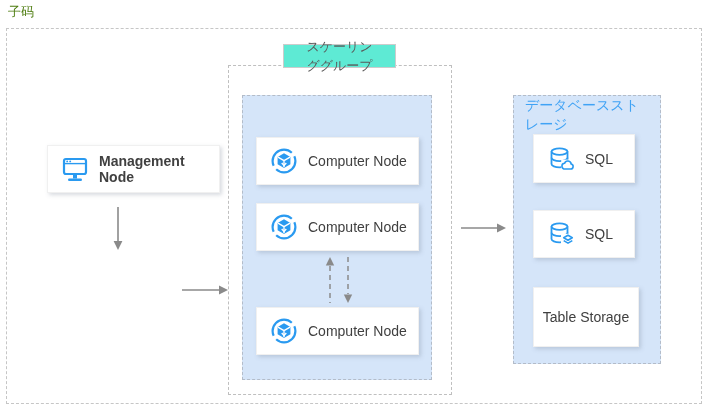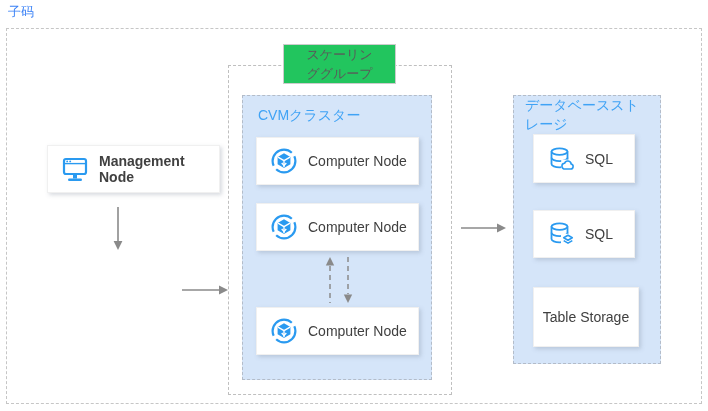--- a/index.html
+++ b/index.html
@@ -1,22 +1,22 @@
 <!DOCTYPE html>
 <html><head>
 <meta charset="utf-8">
 <style>
   html,body{margin:0;padding:0;background:#fff;}
   body{font-family:"Liberation Sans","DejaVu Sans",sans-serif;}
   #stage{position:relative;width:708px;height:411px;background:#fff;overflow:hidden;}
   .abs{position:absolute;}
-  .page-label{left:8px;top:3px;font-size:13px;color:#3b82f6;}
+  .page-label{left:8px;top:3px;font-size:13px;color:#4d7c0f;}
   .outer-region{left:6px;top:28px;width:694px;height:374px;border:1px dashed #c6c6c6;}
   .group-dashed{left:228px;top:65px;width:222px;height:328px;border:1px dashed #bfbfbf;background:#fff;}
-  .group-label{left:283px;top:44px;width:113px;height:40px;background:#22c55e;border:1px solid #ccc;
+  .group-label{left:283px;top:44px;width:113px;height:24px;background:#5eead4;border:1px solid #ccc;
     display:flex;align-items:center;justify-content:center;text-align:center;
     font-size:13px;line-height:19px;color:#595959;z-index:3;padding:0 16px;box-sizing:border-box;}
   .panel{background:#d5e5f9;border:1px dashed #b3bcc9;box-sizing:border-box;}
   .panel-cvm{left:242px;top:95px;width:190px;height:285px;}
   .panel-db{left:513px;top:95px;width:148px;height:269px;}
   .panel-title{font-size:14px;color:#40a3f5;line-height:19px;}
   .cvm-title{left:258px;top:106px;}
   .db-title{left:525px;top:96px;width:124px;word-break:break-all;}
   .card{background:#fff;border:1px solid #f0f0f0;box-shadow:2px 2px 4px rgba(100,110,130,.25);
     display:flex;align-items:center;box-sizing:border-box;font-size:14px;color:#404040;}
@@ -66,21 +66,20 @@
     <svg width="47" height="14" viewBox="0 0 47 14">
       <line x1="0" y1="7" x2="38" y2="7" stroke="#8a8a8a" stroke-width="1.6"></line>
       <polygon points="46,7 37,2.6 37,11.4" fill="#8a8a8a"></polygon>
     </svg>
   </div>
 
   <div class="abs group-dashed"></div>
   <div class="abs group-label">スケーリンググループ</div>
 
   <div class="abs panel panel-cvm"></div>
-  <div class="abs panel-title cvm-title">CVMクラスター</div>
 
   <div class="abs card node1">
     <span class="icon">
       <svg width="28" height="28" viewBox="0 0 28 28">
         <circle cx="14" cy="14" r="11.4" fill="none" stroke="#2a9af0" stroke-width="2.2" pathLength="100" stroke-dasharray="37 6 44 6 7"></circle>
         <polygon points="14,6.2 20.4,9.9 20.4,17.3 14,21 7.6,17.3 7.6,9.9" fill="#2a9af0"></polygon>
         <path d="M8 10.2 L14 13.6 L20 10.2 M14 13.6 V20.2" fill="none" stroke="#fff" stroke-width="1.4"></path>
         <path d="M11.7 16.1 L14 18.4 L16.3 16.1" fill="none" stroke="#fff" stroke-width="1.4"></path>
       </svg>
     </span>

